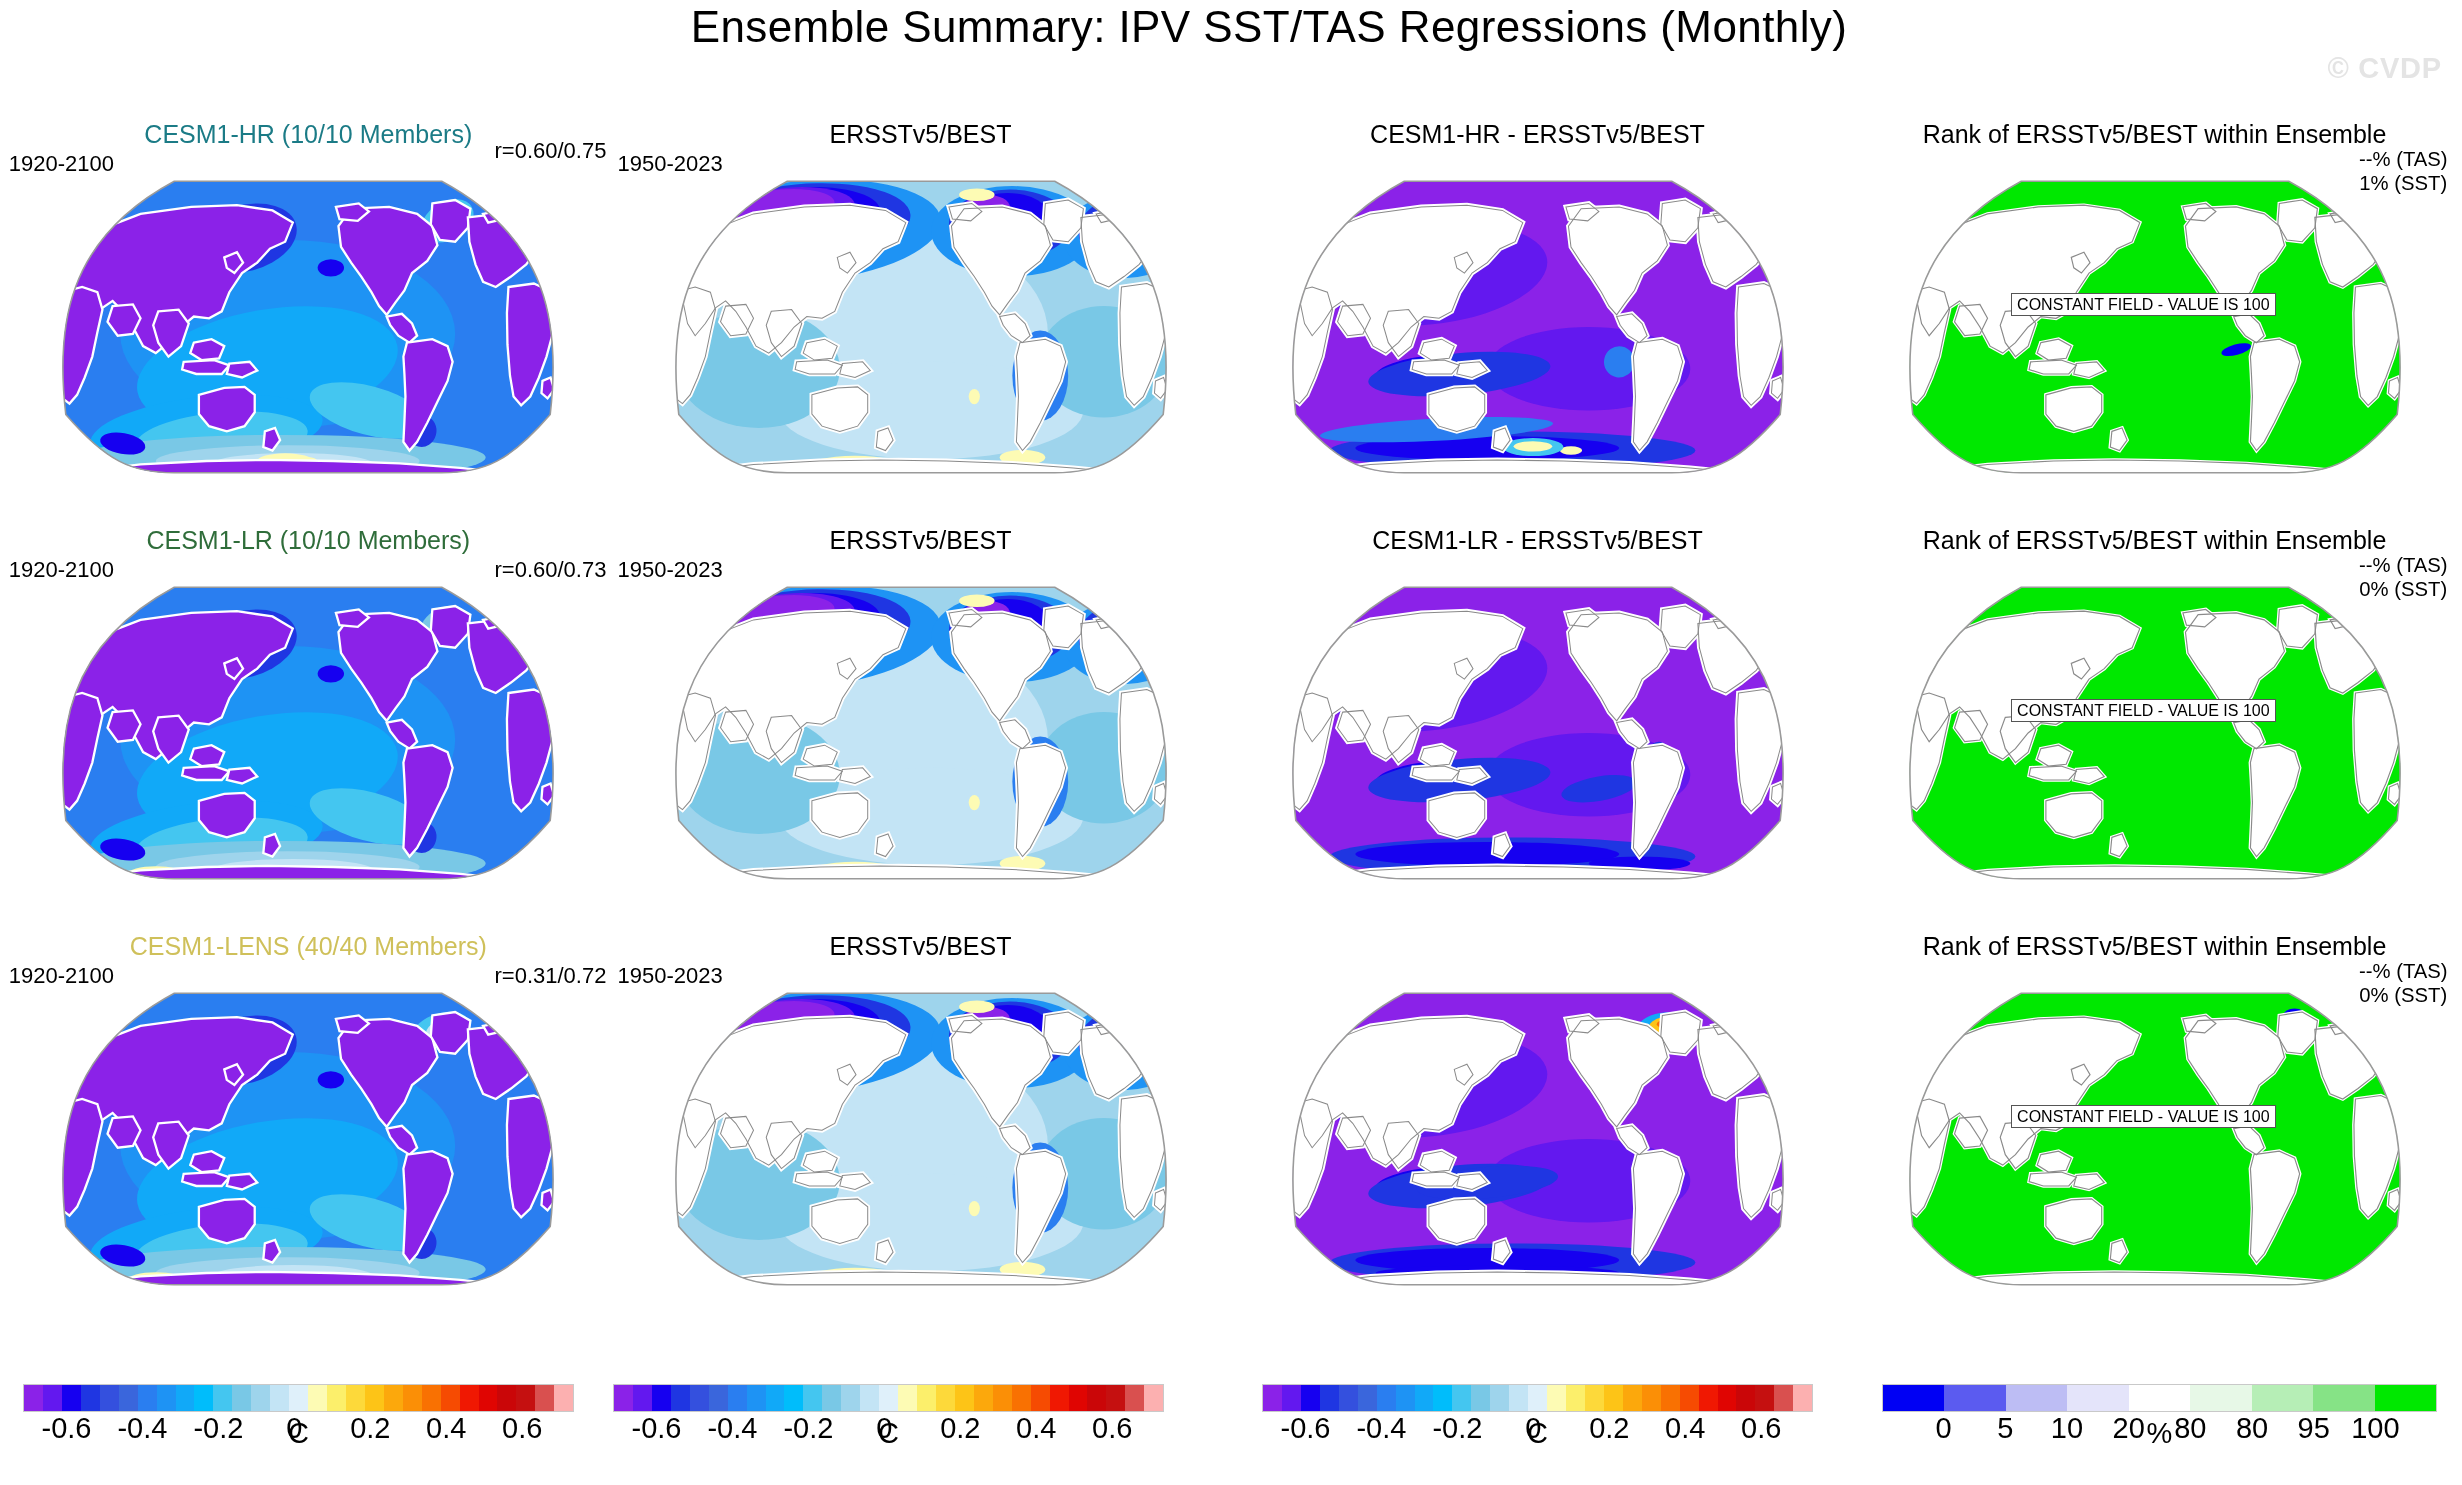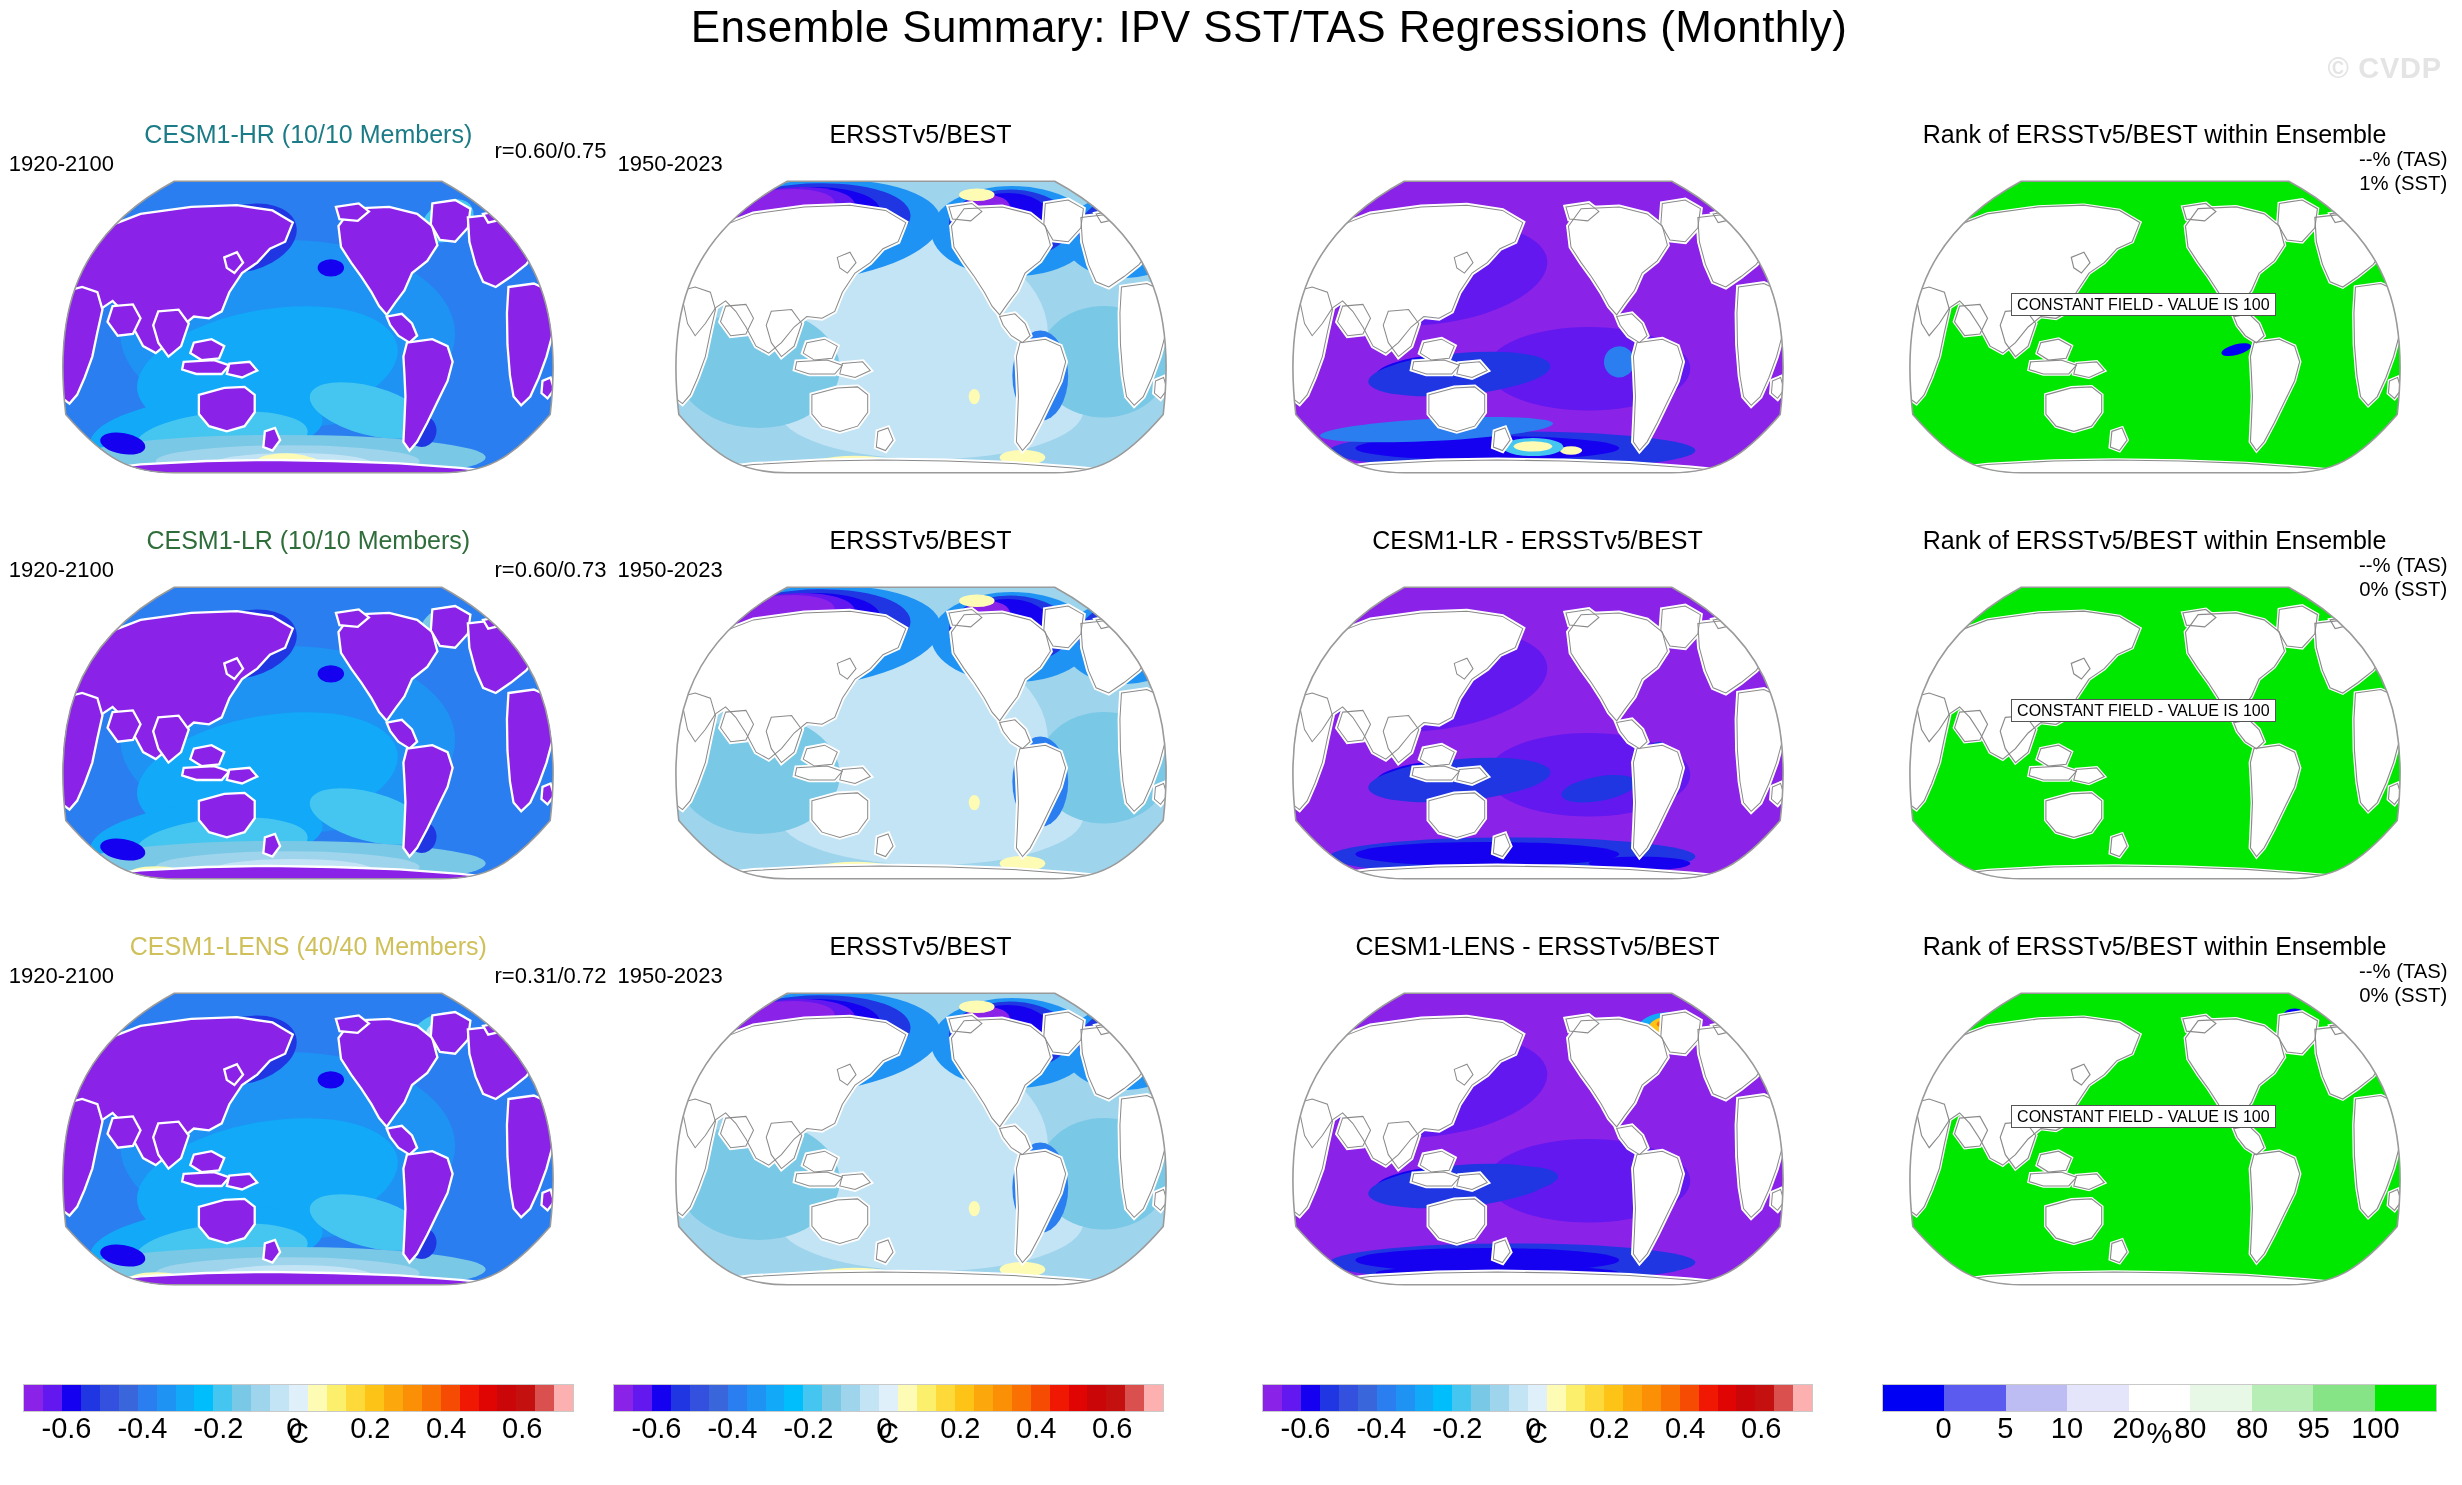--- a/index.html
+++ b/index.html
@@ -233,20 +233,21 @@
               <path d="M 673.4 314.4 L 684.6 309.6 L 689.5 326.4 L 680.4 338.4 L 672.0 331.2 Z"></path>
               <path d="M 591.5 84.0 L 610.4 80.6 L 614.6 92.2 L 598.5 96.0 Z"></path>
               <path d="M 388.5 74.4 L 420.0 69.6 L 434.0 80.6 L 418.6 93.6 L 393.4 91.2 Z"></path>
             </g>
           </g>
           <path d="M 165.56 38.890000000000015 L 534.44 38.890000000000015 C 684.0799999999999 119.33400000000002 698 240 684.0799999999999 360.666 C 628.4000000000001 425.0212 593.6 441.11 534.44 441.11 L 165.56 441.11 C 106.4 441.11 71.59999999999997 425.0212 15.920000000000016 360.666 C 2 240 15.920000000000016 119.33400000000002 165.56 38.890000000000015 Z" fill="none" stroke="#9a9a9a" stroke-width="2.2"></path>
         </svg>
       </div>
     </div>
     <div class="panel" style="left:1233px;top:120px;width:609px;height:392px;">
+      <div class="panel-title ">CESM1-HR - ERSSTv5/BEST</div>
       <div class="map-wrap" style="left:51px;top:33px;">
         <svg width="508" height="348" viewBox="0 0 700 480">
           <defs>
             <clipPath id="clip2">
               <path d="M 165.56 38.890000000000015 L 534.44 38.890000000000015 C 684.0799999999999 119.33400000000002 698 240 684.0799999999999 360.666 C 628.4000000000001 425.0212 593.6 441.11 534.44 441.11 L 165.56 441.11 C 106.4 441.11 71.59999999999997 425.0212 15.920000000000016 360.666 C 2 240 15.920000000000016 119.33400000000002 165.56 38.890000000000015 Z"></path>
             </clipPath>
           </defs>
           <g clip-path="url(#clip2)">
             <rect x="0" y="0" width="700" height="480" fill="#8b22e8"></rect>
             <g fill="#6318ef">
@@ -936,21 +937,20 @@
               <path d="M 673.4 314.4 L 684.6 309.6 L 689.5 326.4 L 680.4 338.4 L 672.0 331.2 Z"></path>
               <path d="M 591.5 84.0 L 610.4 80.6 L 614.6 92.2 L 598.5 96.0 Z"></path>
               <path d="M 388.5 74.4 L 420.0 69.6 L 434.0 80.6 L 418.6 93.6 L 393.4 91.2 Z"></path>
             </g>
           </g>
           <path d="M 165.56 38.890000000000015 L 534.44 38.890000000000015 C 684.0799999999999 119.33400000000002 698 240 684.0799999999999 360.666 C 628.4000000000001 425.0212 593.6 441.11 534.44 441.11 L 165.56 441.11 C 106.4 441.11 71.59999999999997 425.0212 15.920000000000016 360.666 C 2 240 15.920000000000016 119.33400000000002 165.56 38.890000000000015 Z" fill="none" stroke="#9a9a9a" stroke-width="2.2"></path>
         </svg>
       </div>
     </div>
     <div class="panel" style="left:1233px;top:932px;width:609px;height:392px;">
-      <div class="panel-title ">CESM1-LENS - ERSSTv5/BEST</div>
       <div class="map-wrap" style="left:51px;top:33px;">
         <svg width="508" height="348" viewBox="0 0 700 480">
           <defs>
             <clipPath id="clip10">
               <path d="M 165.56 38.890000000000015 L 534.44 38.890000000000015 C 684.0799999999999 119.33400000000002 698 240 684.0799999999999 360.666 C 628.4000000000001 425.0212 593.6 441.11 534.44 441.11 L 165.56 441.11 C 106.4 441.11 71.59999999999997 425.0212 15.920000000000016 360.666 C 2 240 15.920000000000016 119.33400000000002 165.56 38.890000000000015 Z"></path>
             </clipPath>
           </defs>
           <g clip-path="url(#clip10)">
             <rect x="0" y="0" width="700" height="480" fill="#8b22e8"></rect>
             <g fill="#6318ef">

